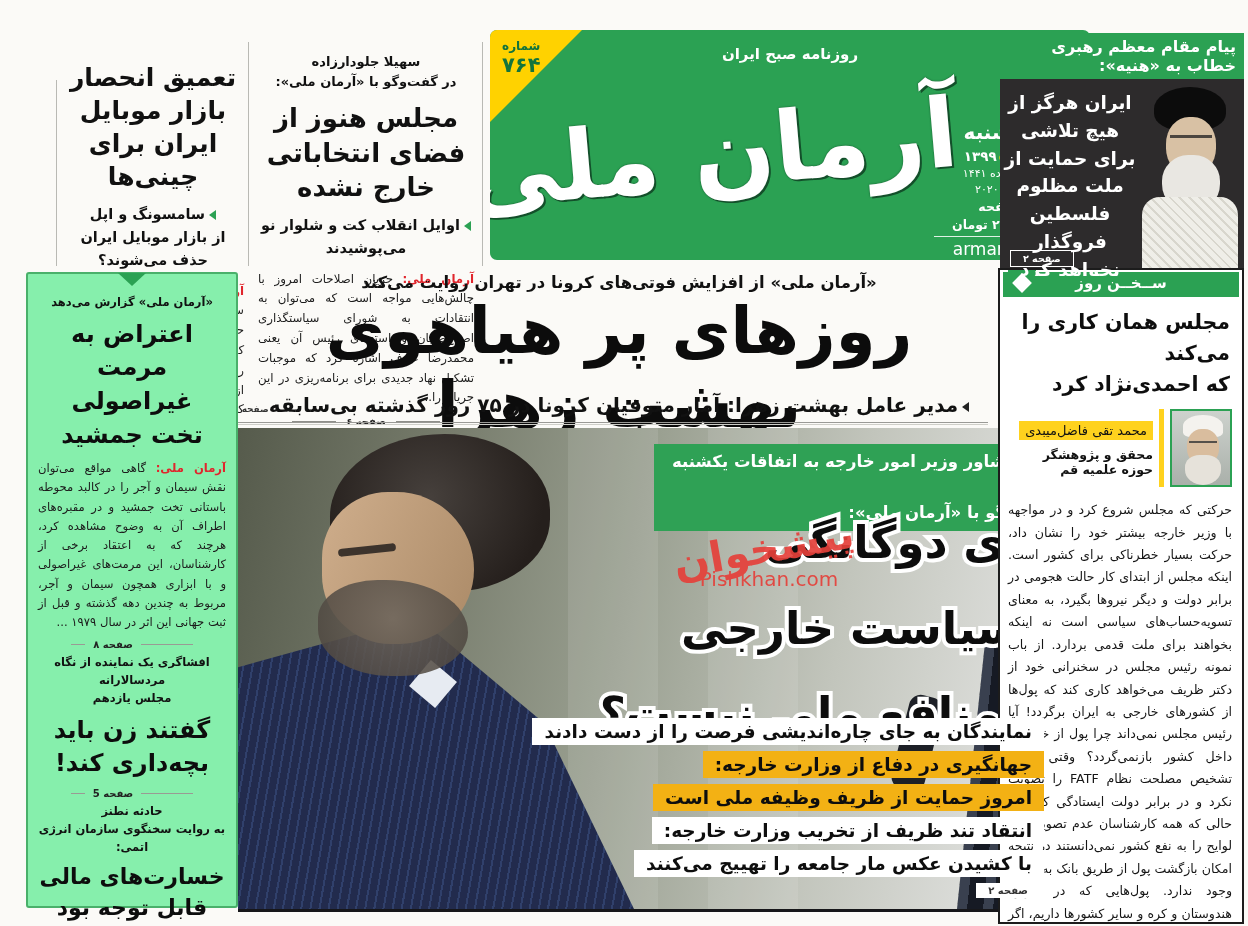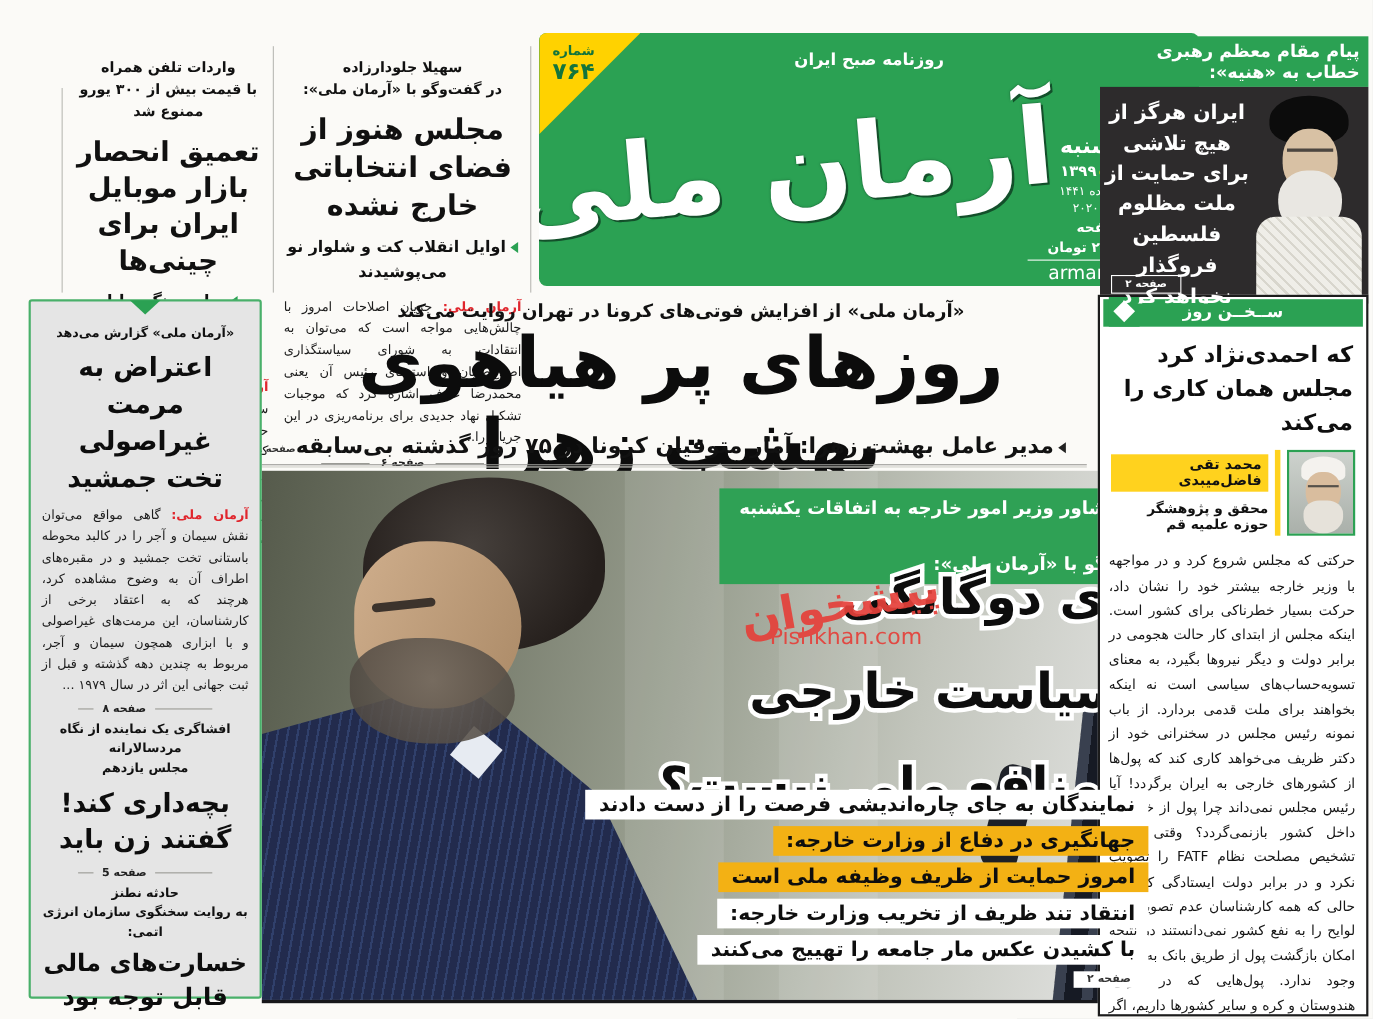--- a/index.html
+++ b/index.html
@@ -94,50 +94,46 @@
   .sr-diamond span { position:absolute; left:7px; top:7px; width:14px; height:14px; background:#fff; transform:rotate(45deg); }
   .sr-headline { padding:10px 12px 2px 10px; font-size:20.5px; font-weight:bold; line-height:1.5; text-align:right; color:#0e0e0e; }
   .sr-author { display:flex; flex-direction:row; align-items:center; margin:8px 10px 2px 10px; gap:6px; }
   .sr-photo { flex:0 0 62px; height:78px; border:2px solid #2ba153; position:relative; background:linear-gradient(180deg,#cdd2cd,#aab0aa); overflow:hidden; }
   .sr-cap { position:absolute; left:11px; top:4px; width:40px; height:22px; background:#f4f2ee; border-radius:50% 50% 20% 20%; }
   .sr-face2 { position:absolute; left:15px; top:18px; width:32px; height:36px; background:#d9bd9e; border-radius:45%; }
   .sr-gl2 { position:absolute; left:17px; top:30px; width:28px; height:8px; border-top:2.5px solid #55504a; }
   .sr-beard2 { position:absolute; left:13px; top:44px; width:36px; height:30px; background:#e6e2da; border-radius:40% 40% 50% 50%; }
   .sr-ybar { flex:0 0 5px; height:78px; background:#ffd21e; }
   .sr-meta { flex:1; text-align:right; }
-  .sr-name { display:inline-block; background:#ffd21e; font-size:13px; font-weight:bold; padding:2px 6px; color:#111; }
+  .sr-name { display:inline-block; background:#ffd21e; font-size:13px; font-weight:normal; padding:2px 6px; color:#111; }
   .sr-role { font-size:12.5px; font-weight:bold; margin-top:7px; color:#111; }
   .sr-body { padding:10px 10px 0 8px; font-size:12.6px; line-height:1.78; text-align:justify; color:#161616; }
 
   
-  .leftbox { position:absolute; left:26px; top:272px; width:212px; height:636px; background:#e5e5e5; border:2px solid #49b06a; border-radius:3px; padding:0 10px; }
+  .leftbox { position:absolute; left:26px; top:272px; width:212px; height:636px; background:#86efac; border:2px solid #49b06a; border-radius:3px; padding:0 10px; }
   .lb-pointer { position:absolute; top:-1px; left:50%; transform:translateX(-50%); width:0; height:0; border-left:14px solid transparent; border-right:14px solid transparent; border-top:13px solid #2ba153; }
   .lb-kicker { text-align:center; font-size:11.5px; font-weight:bold; line-height:1.55; color:#111; }
   .lb-k1 { margin-top:20px; }
   .lb-headline { text-align:center; font-size:24px; font-weight:bold; line-height:1.4; color:#0d0d0d; margin-top:6px; letter-spacing:-.5px; }
   .lb-headline.sm { font-size:22px; }
   .lb-body { font-size:11.6px; text-align:justify; line-height:1.66; margin-top:7px; color:#1c1c1c; }
   .lb-tag { display:flex; align-items:center; justify-content:center; gap:8px; margin-top:7px; margin-bottom:4px; font-size:10px; font-weight:bold; color:#222; }
   .lb-tag::before { content:""; flex:0 0 52px; border-top:1px solid #9a9a94; }
   .lb-tag::after { content:""; flex:0 0 14px; border-top:1px solid #9a9a94; }
 </style>
 </head>
 <body>
 
 <div class="page">
 
   <div class="vrule vr1"></div>
   <div class="vrule vr2"></div>
   <div class="vrule vr3"></div>
 
   <div class="topstory ts1">
-    <div class="ts-kicker">
-      <div>واردات تلفن همراه</div>
-      <div>با قیمت بیش از ۳۰۰ یورو ممنوع شد</div>
-    </div>
     <div class="ts-headline">تعمیق انحصار بازار موبایل ایران برای چینی‌ها</div>
     <div class="ts-sub">
       <div><span class="arr"></span><span>سامسونگ و اپل</span></div>
       <div>از بازار موبایل ایران حذف می‌شوند؟</div>
     </div>
     <div class="ts-body"><span class="lead-label">آرمان ملی:</span> <span>جهش نرخ ارز، طلا و سکه طی هفته‌های اخیر مردم را حسابی سرگرم کرده است. مردمی که برای حفظ ارزش پول خود این روزها به تکاپو افتاده‌اند و برای اینکه از قافله عقب نمانند در حال تبدیل کردن پول نقد خود به سهام، دلار و طلا...</span></div>
     <div class="tag-row">صفحه ۴</div>
   </div>
 
   <div class="topstory ts2">
@@ -232,22 +228,22 @@
   </div>
 
   <div class="sokhan">
     <div class="sr-bar">
       <div class="sr-diamond">
           <span></span>
         </div>
       <div class="sr-title">ســخــن روز</div>
     </div>
     <div class="sr-headline">
+      <div>مجلس همان کاری را می‌کند</div>
       <div>که احمدی‌نژاد کرد</div>
-      <div>مجلس همان کاری را می‌کند</div>
     </div>
     <div class="sr-author">
       <div class="sr-photo">
         <div class="sr-cap"></div>
         <div class="sr-face2"></div>
         <div class="sr-gl2"></div>
         <div class="sr-beard2"></div>
       </div>
       <div class="sr-ybar"></div>
       <div class="sr-meta">
@@ -268,22 +264,22 @@
       <div>تخت جمشید</div>
     </div>
     <div class="lb-body"><span class="lead-label">آرمان ملی:</span> <span>گاهی مواقع می‌توان نقش سیمان و آجر را در کالبد محوطه باستانی تخت جمشید و در مقبره‌های اطراف آن به وضوح مشاهده کرد، هرچند که به اعتقاد برخی از کارشناسان، این مرمت‌های غیراصولی و با ابزاری همچون سیمان و آجر، مربوط به چندین دهه گذشته و قبل از ثبت جهانی این اثر در سال ۱۹۷۹ ...</span></div>
     <div class="lb-tag">صفحه ۸</div>
 
     <div class="lb-kicker">
       <div>افشاگری یک نماینده از نگاه مردسالارانه</div>
       <div>مجلس یازدهم</div>
     </div>
     <div class="lb-headline">
+      <div>گفتند زن باید</div>
       <div>بچه‌داری کند!</div>
-      <div>گفتند زن باید</div>
     </div>
     <div class="lb-tag">صفحه 5</div>
 
     <div class="lb-kicker">
       <div>حادثه نطنز</div>
       <div>به روایت سخنگوی سازمان انرژی اتمی:</div>
     </div>
     <div class="lb-headline sm">
       <div>خسارت‌های مالی</div>
       <div>قابل توجه بود</div>

